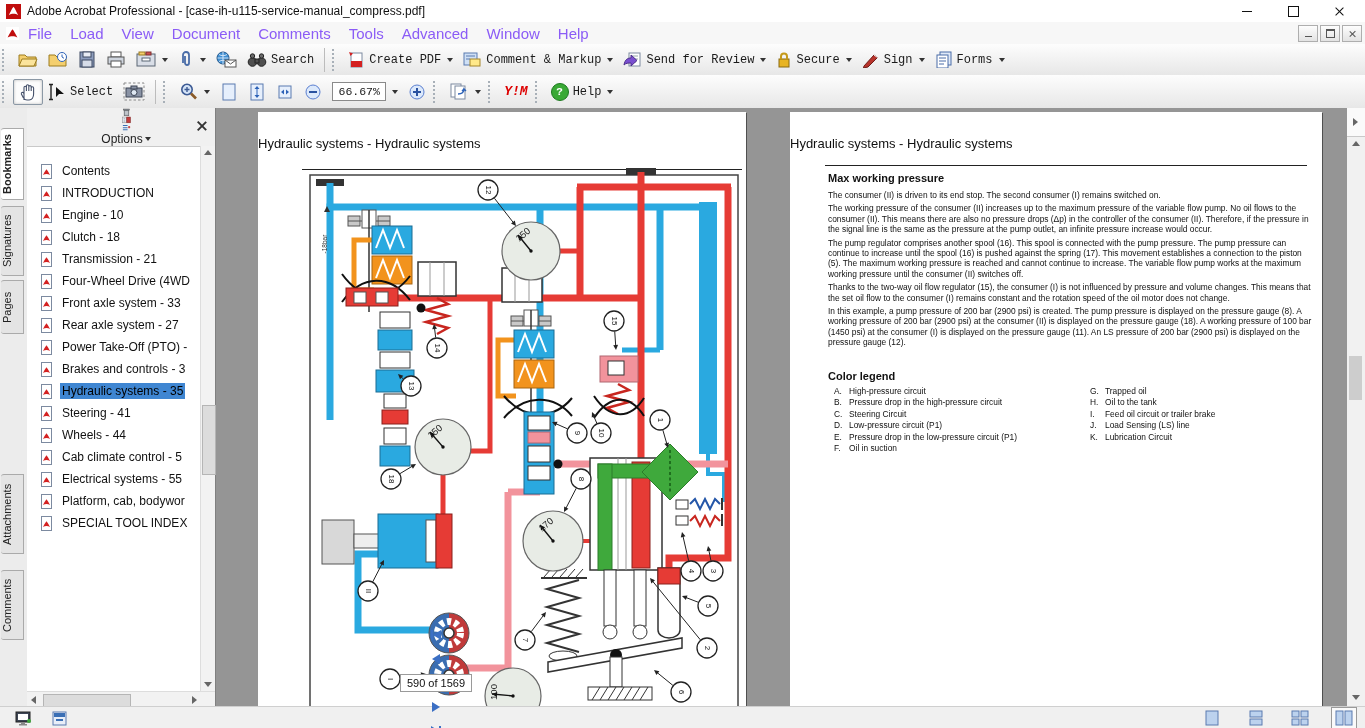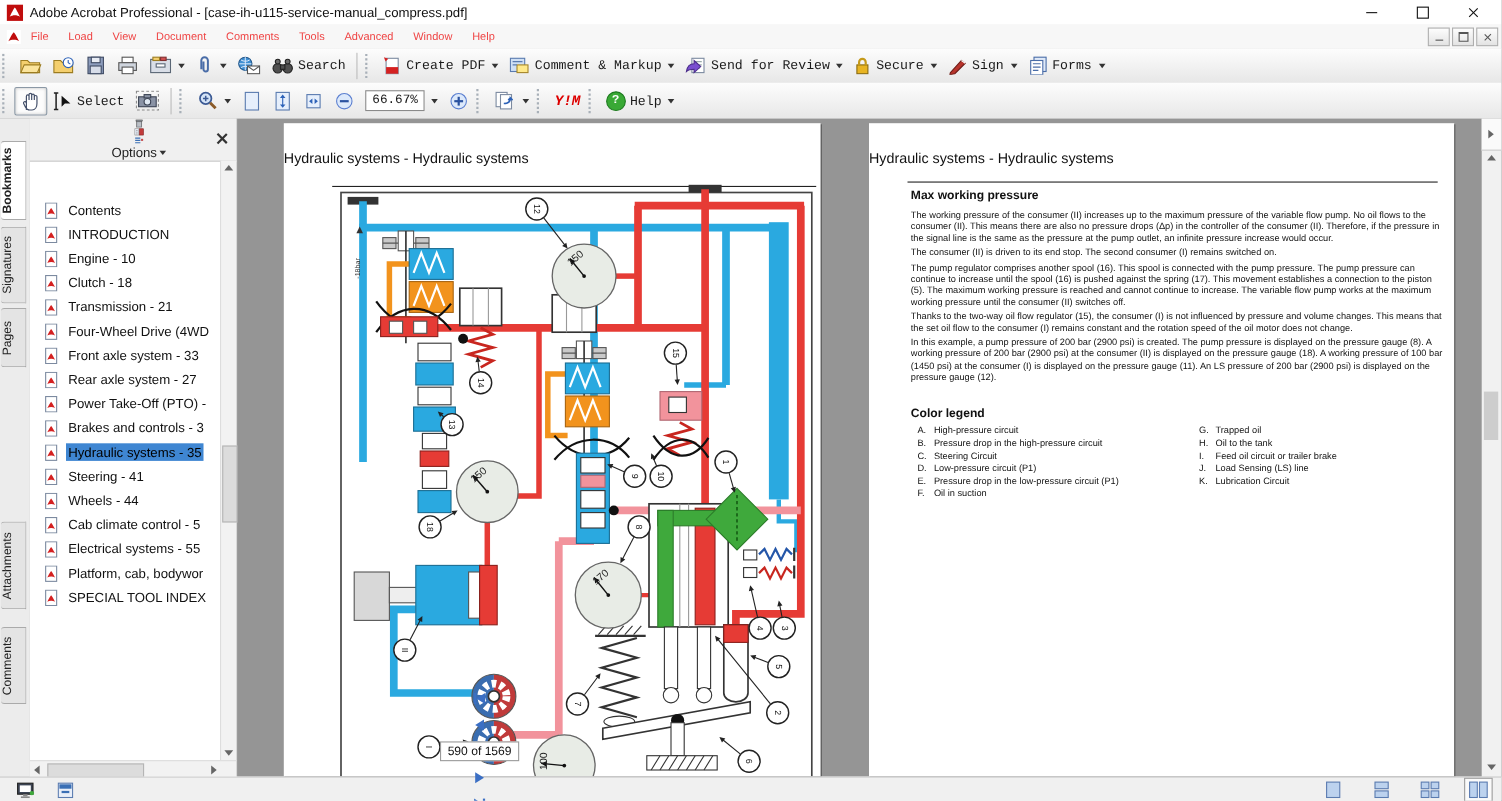--- a/index.html
+++ b/index.html
@@ -14,21 +14,21 @@
   .wctl{position:absolute;top:0;height:22px;width:46px;display:flex;align-items:center;justify-content:center;}
   .wctl.min{left:1224px}.wctl.max{left:1270px}.wctl.cls{left:1316px}
   .glyph-min{width:10px;height:1px;background:#111;}
   .glyph-max{width:9px;height:9px;border:1px solid #111;}
   .glyph-cls{position:relative;width:11px;height:11px;}
   .glyph-cls:before,.glyph-cls:after{content:"";position:absolute;left:5px;top:0;width:1px;height:11px;background:#111;}
   .glyph-cls:before{transform:rotate(45deg)}.glyph-cls:after{transform:rotate(-45deg)}
 
   
   .menubar{left:0;top:22px;width:1365px;height:22px;background:#f7f7f7;border-bottom:1px solid #d9d9d9;display:flex;align-items:center;}
-  .menubar .mi{font-size:10px;color:#ef4444;padding:0 9px;line-height:21px;cursor:default;}
+  .menubar .mi{font-size:15px;color:#8b5cf6;padding:0 9px;line-height:21px;cursor:default;}
   .mdi{position:absolute;right:3px;top:3px;display:flex;gap:2px;}
   .mdi .b{width:18px;height:15px;background:linear-gradient(#fdfdfd,#e3e3e3);border:1px solid #aeaeae;display:flex;align-items:center;justify-content:center;}
   .g-min{width:7px;height:1px;background:#555;margin-top:6px;}
   .g-max{width:7px;height:6px;border:1px solid #555;border-top-width:2px;}
   .g-cls{position:relative;width:7px;height:7px;}
   .g-cls:before,.g-cls:after{content:"";position:absolute;left:3px;top:0;width:1.4px;height:8px;background:#555;}
   .g-cls:before{transform:rotate(45deg)}.g-cls:after{transform:rotate(-45deg)}
 
   
   .tb{left:0;width:1365px;background:linear-gradient(#fdfdfd,#e7e7e7);border-bottom:1px solid #c3c3c3;display:flex;align-items:center;}
@@ -52,21 +52,21 @@
   .t0{top:20px;height:70px;}.t1{top:98px;height:68px;}.t2{top:172px;height:52px;}.t3{top:366px;height:78px;}.t4{top:462px;height:68px;}
 
   
   .panel{left:27px;top:0;width:188px;height:598px;background:#fff;border-right:1px solid #808080;}
   .phead{position:absolute;left:0;top:0;width:188px;height:38px;background:#f0f0f0;border-bottom:1px solid #c9c9c9;display:flex;align-items:center;flex-direction:column;}
   .phead .ic{margin-left:10px;}
   .optlbl{font-size:12px;color:#222;margin-left:10px;display:flex;align-items:center;}
   .pclose{position:absolute;right:8px;top:12px;width:11px;height:11px;}
   .pclose:before,.pclose:after{content:"";position:absolute;left:5px;top:0;width:1.6px;height:12px;background:#333;}
   .pclose:before{transform:rotate(45deg)}.pclose:after{transform:rotate(-45deg)}
-  .bmlist{position:absolute;left:0;top:38px;width:174px;height:545px;overflow:hidden;padding-top:2px;margin-top:32px;}
+  .bmlist{position:absolute;left:0;top:38px;width:174px;height:545px;overflow:hidden;padding-top:14px;}
   .bmrow{height:22px;display:flex;align-items:center;font-size:12px;color:#111;white-space:nowrap;}
   .bmrow svg{margin-left:13px;flex:0 0 auto;}
   .bmrow .lbl{margin-left:7px;overflow:hidden;text-overflow:clip;max-width:130px;padding:1px 2px;}
   .bmrow.sel .lbl{background:#3f86d2;color:#000;}
   .pvscroll{position:absolute;right:0;top:38px;width:14px;height:545px;background:#f2f2f2;border-left:1px solid #ddd;}
   .pvthumb{position:absolute;left:1px;top:259px;width:12px;height:68px;background:#dcdcdc;border:1px solid #b5b5b5;}
   .phscroll{position:absolute;left:0;top:583px;width:188px;height:15px;background:#f2f2f2;border-top:1px solid #ddd;}
   .phthumb{position:absolute;left:16px;top:2px;width:86px;height:11px;background:#dcdcdc;border:1px solid #b5b5b5;}
   .tri{width:0;height:0;position:absolute;}
   .tri.up{border-left:4px solid transparent;border-right:4px solid transparent;border-bottom:5px solid #666;}
@@ -831,22 +831,22 @@
               </g>
             </g>
         </svg>
       </div>
 
       <div class="page pageR">
         <div class="phdr">Hydraulic systems - Hydraulic systems</div>
         <div class="prule ruleR"></div>
         <div class="sect">Max working pressure</div>
         <div class="paras" id="paras">
+            <p>The consumer (II) is driven to its end stop. The second consumer (I) remains switched on.</p>
             <p>The working pressure of the consumer (II) increases up to the maximum pressure of the variable flow pump. No oil flows to the consumer (II). This means there are also no pressure drops (Δp) in the controller of the consumer (II). Therefore, if the pressure in the signal line is the same as the pressure at the pump outlet, an infinite pressure increase would occur.</p>
-            <p>The consumer (II) is driven to its end stop. The second consumer (I) remains switched on.</p>
             <p>The pump regulator comprises another spool (16). This spool is connected with the pump pressure. The pump pressure can continue to increase until the spool (16) is pushed against the spring (17). This movement establishes a connection to the piston (5). The maximum working pressure is reached and cannot continue to increase. The variable flow pump works at the maximum working pressure until the consumer (II) switches off.</p>
             <p>Thanks to the two-way oil flow regulator (15), the consumer (I) is not influenced by pressure and volume changes. This means that the set oil flow to the consumer (I) remains constant and the rotation speed of the oil motor does not change.</p>
             <p>In this example, a pump pressure of 200 bar (2900 psi) is created. The pump pressure is displayed on the pressure gauge (8). A working pressure of 200 bar (2900 psi) at the consumer (II) is displayed on the pressure gauge (18). A working pressure of 100 bar (1450 psi) at the consumer (I) is displayed on the pressure gauge (11). An LS pressure of 200 bar (2900 psi) is displayed on the pressure gauge (12).</p>
           </div>
         <div class="legtitle">Color legend</div>
         <div class="legcol lft" id="legend-left">
             <div class="legrow">
               <span class="k">A.</span>
               <span>High-pressure circuit</span>
             </div>

